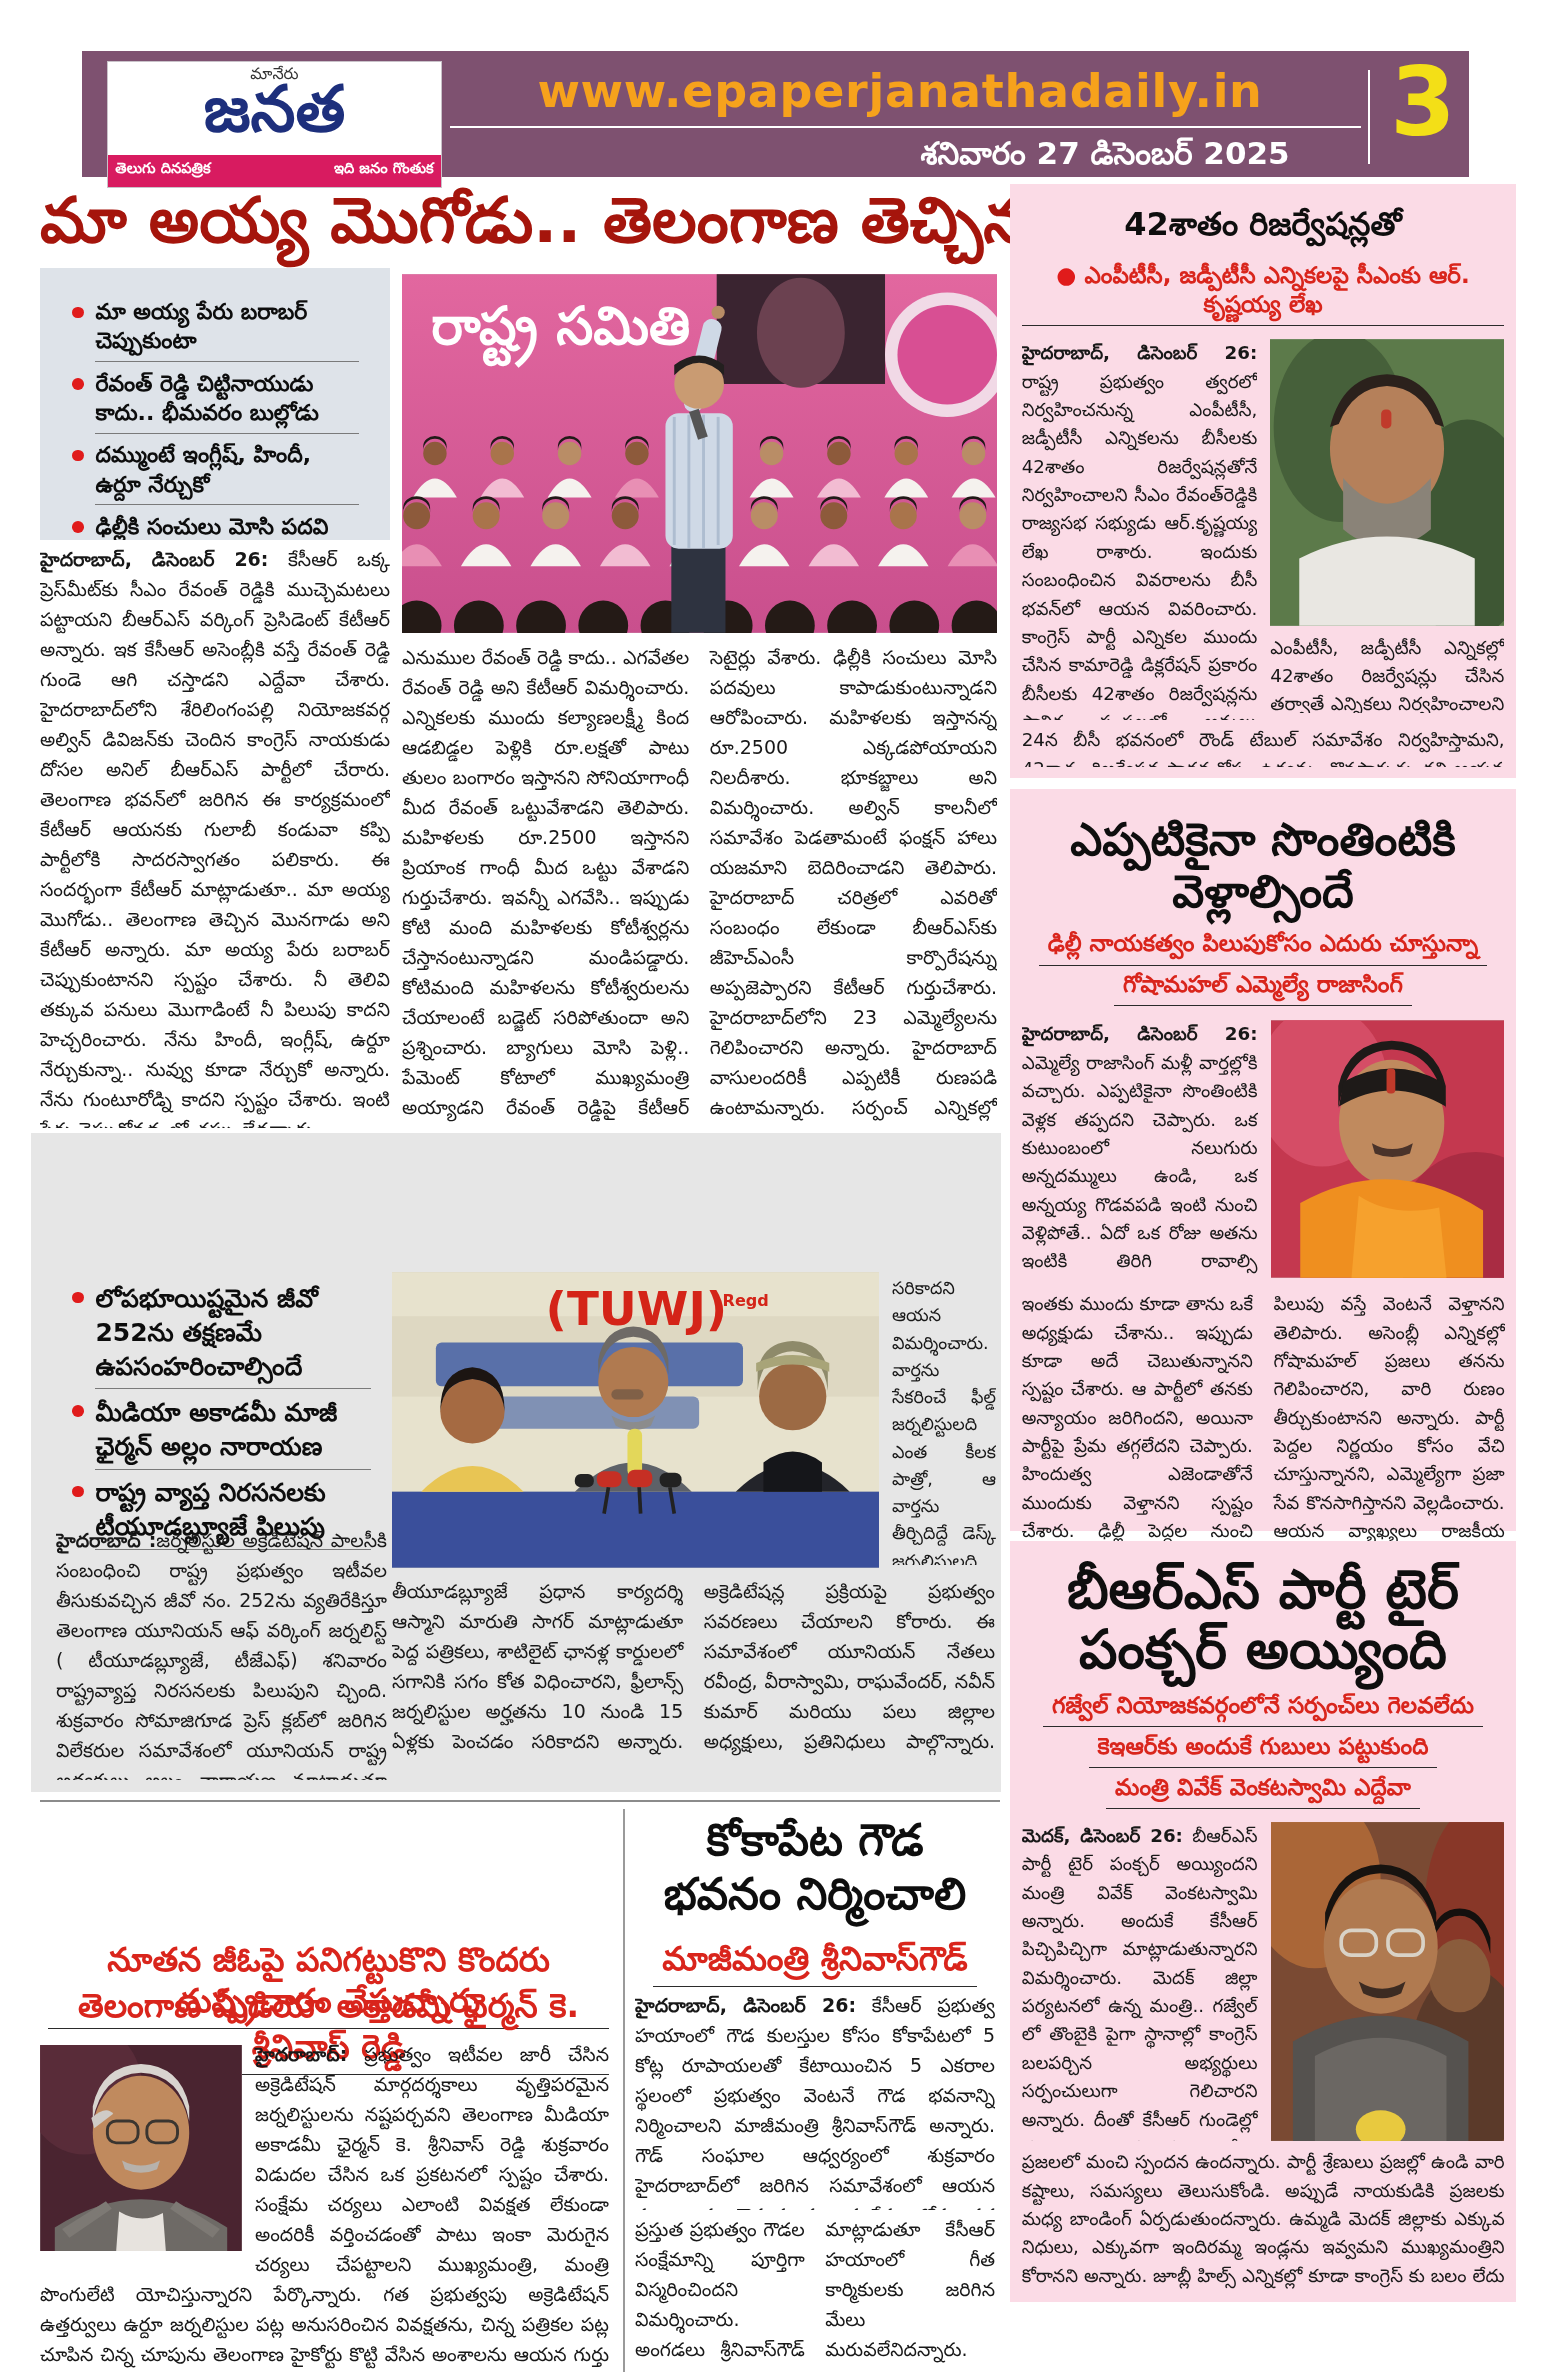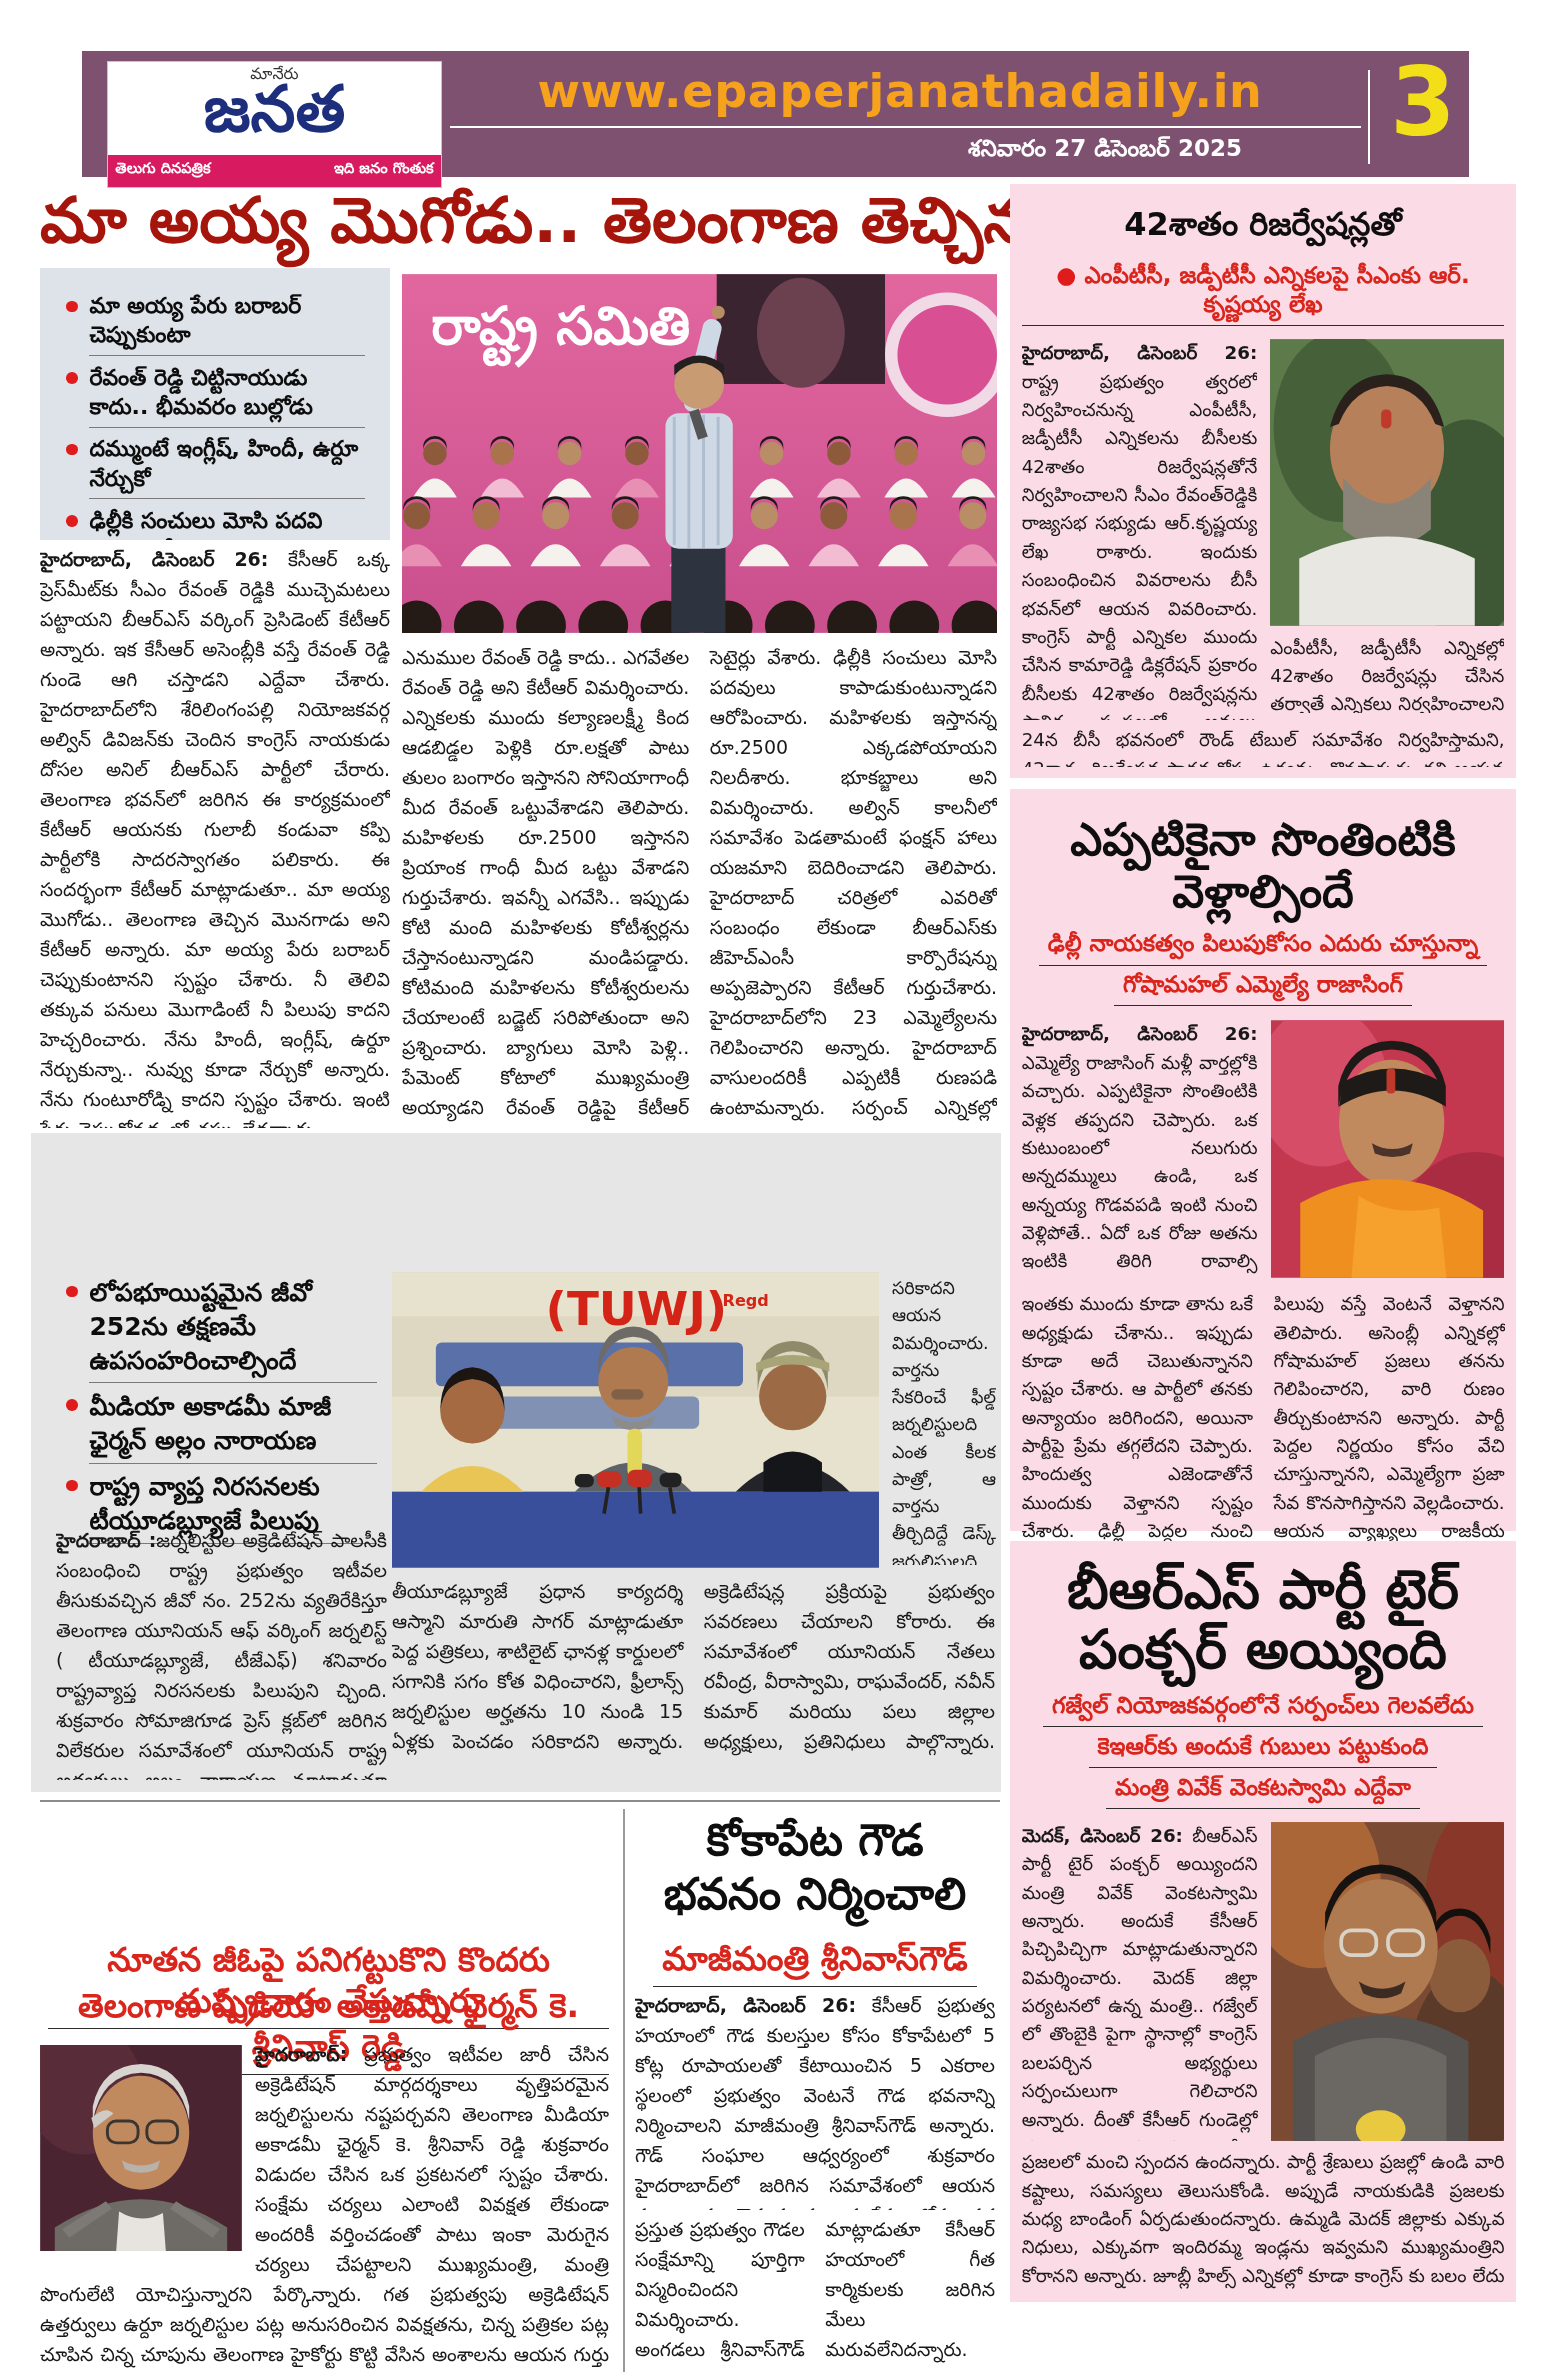--- a/index.html
+++ b/index.html
@@ -12,38 +12,38 @@
         border:1.5px solid #c9c2c9;box-sizing:border-box;text-align:center;}
   .logo-top{font-size:16px;color:#333;line-height:1;margin-top:3.7px;}
   .logo-title{font-size:64px;font-weight:bold;color:#1d2f7c;line-height:1.0;margin-top:-4.4px;}
   .logo-strip{position:absolute;left:0;bottom:0;width:100%;height:32px;background:#d81b60;color:#fff;
         font-size:14.6px;font-weight:bold;display:flex;justify-content:space-between;box-sizing:border-box;
         padding:3.7px 7.3px;}
   .url{position:absolute;left:450px;top:64px;width:900px;text-align:center;color:#f6a21c;
         font-size:46px;font-weight:bold;letter-spacing:0.7px;}
   .hdr-line{position:absolute;left:450px;top:126px;width:911px;height:2.2px;background:#fff;}
   .hdr-date{position:absolute;left:849px;top:135px;width:512px;text-align:center;color:#fff;
-        font-size:23px;font-weight:bold;}
+        font-size:31px;font-weight:bold;}
   .hdr-vline{position:absolute;left:1368px;top:70px;width:2.2px;height:94px;background:#fff;}
   .pagenum{position:absolute;left:1382px;top:47px;width:82px;color:#f3df17;font-size:94px;
         font-weight:bold;line-height:1.2;text-align:center;}
   
   .hl-red{color:#a5150c;font-weight:bold;}
   .hl-black{color:#0e0e0e;font-weight:bold;}
   .center{text-align:center;}
   .body{font-size:19px;line-height:1.58;text-align:justify;color:#181818;overflow:hidden;}
   .body-sm{font-size:18.3px;line-height:1.55;text-align:justify;color:#181818;overflow:hidden;}
   .dl{font-weight:bold;}
   .red-sub{color:#d9251c;font-weight:bold;font-size:33px;display:inline-block;
            border-bottom:1.5px solid #2b2b2b;padding:0 8.8px 6.6px;line-height:1.25;}
   .red-sub-sm{font-size:23px;}
   .cols2{column-count:2;column-gap:20.5px;}
   .photo{overflow:hidden;background:#ccc;}
   
-  ul.pts{list-style:none;margin:10px;padding:0;}
+  ul.pts{list-style:none;margin:16px;padding:0;}
   ul.pts li{display:flex;align-items:flex-start;gap:11.7px;}
   ul.pts .dot{flex:0 0 auto;width:11.7px;height:11.7px;border-radius:50%;background:#e01b1b;margin-top:9.5px;}
   ul.pts .txt{font-weight:bold;color:#0d0d0d;border-bottom:1.5px solid #7a7a7a;
               padding-bottom:5.1px;margin-bottom:6.6px;flex:1;}
   .lead-pts .txt{font-size:22px;line-height:1.34;}
   .j-pts .txt{font-size:25px;line-height:1.35;}
   
   .pinkbox{position:absolute;left:1010px;width:506px;background:#fbdbe6;box-sizing:border-box;}
   .kicker{font-size:32px;}
   .vr{position:absolute;width:1.5px;background:#9a9a9a;}

